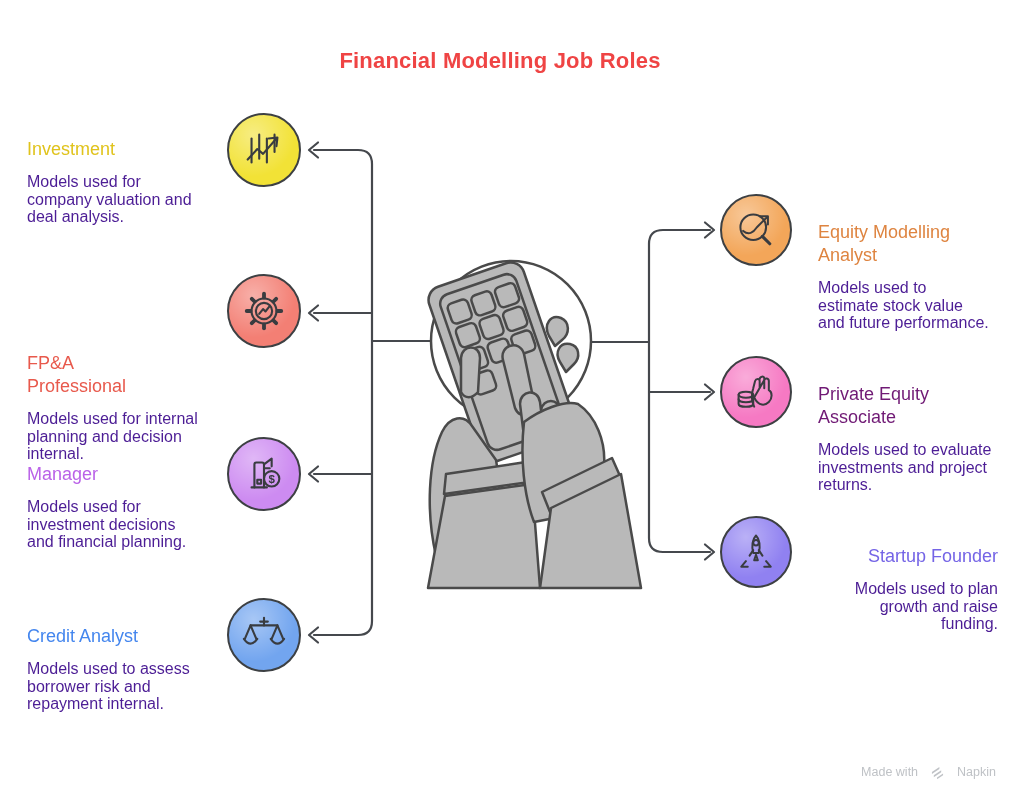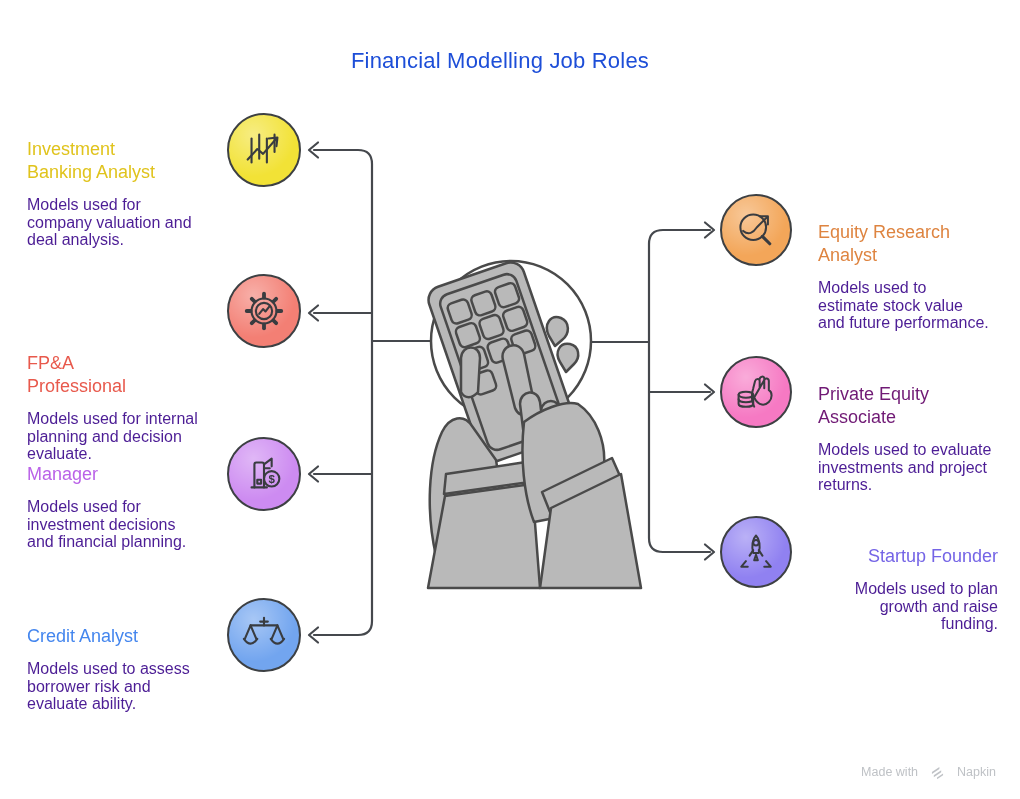--- a/index.html
+++ b/index.html
@@ -8,21 +8,21 @@
   .canvas {
     position: relative;
     width: 1020px;
     height: 799px;
     background: #ffffff;
     overflow: hidden;
   }
   .bg-svg { position:absolute; left:0; top:0; }
   .page-title {
     position:absolute; left:0; top:48px; width:1000px;
-    text-align:center; font-size:22px; font-weight:400; color:#1d4ed8;
+    text-align:center; font-size:22px; font-weight:700; color:#ef4444;
     letter-spacing:.2px;
   }
   .role { position:absolute; }
   .role .titleblock { font-size:18px; line-height:23px; font-weight:400; margin-bottom:12px; }
   .role .descblock { font-size:16px; line-height:17.5px; color:#4c1d95; }
   .role.left { text-align:left; }
   .role.right { text-align:left; }
   .icon-circle {
     position:absolute; border-radius:50%;
     border:2.5px solid #3D4043;
@@ -101,38 +101,37 @@
         <path d="M540,588 L551,508 L621,474 L641,588 Z"></path>
       </g>
     </g>
   </svg>
 
   <div class="page-title">Financial Modelling Job Roles</div>
 
   <div class="role left" style="left:27px; top:138px; width:175px;">
     <div class="titleblock" style="color: rgb(224, 195, 28);">
       <div>Investment</div>
-      <div>Banking Analyst</div>
     </div>
     <div class="descblock">
       <div>Models used for</div>
       <div>company valuation and</div>
       <div>deal analysis.</div>
     </div>
   </div>
 
   <div class="role left" style="left:27px; top:311px; width:175px;margin-top:41px;">
     <div class="titleblock" style="color: rgb(232, 89, 76);">
       <div>FP&amp;A</div>
       <div>Professional</div>
     </div>
     <div class="descblock">
       <div>Models used for internal</div>
       <div>planning and decision</div>
-      <div>evaluate.</div>
+      <div>internal.</div>
     </div>
   </div>
 
   <div class="role left" style="left:27px; top:463px; width:175px;">
     <div class="titleblock" style="color: rgb(186, 98, 232);">
       <div>Manager</div>
     </div>
     <div class="descblock">
       <div>Models used for</div>
       <div>investment decisions</div>
@@ -140,27 +139,27 @@
     </div>
   </div>
 
   <div class="role left" style="left:27px; top:625px; width:175px;">
     <div class="titleblock" style="color: rgb(68, 134, 238);">
       <div>Credit Analyst</div>
     </div>
     <div class="descblock">
       <div>Models used to assess</div>
       <div>borrower risk and</div>
-      <div>evaluate ability.</div>
+      <div>repayment internal.</div>
     </div>
   </div>
 
   <div class="role right" style="left:818px; top:221px; width:180px;">
     <div class="titleblock" style="color: rgb(222, 132, 64);">
-      <div>Equity Research</div>
+      <div>Equity Modelling</div>
       <div>Analyst</div>
     </div>
     <div class="descblock">
       <div>Models used to</div>
       <div>estimate stock value</div>
       <div>and future performance.</div>
     </div>
   </div>
 
   <div class="role right" style="left:818px; top:383px; width:180px;">

